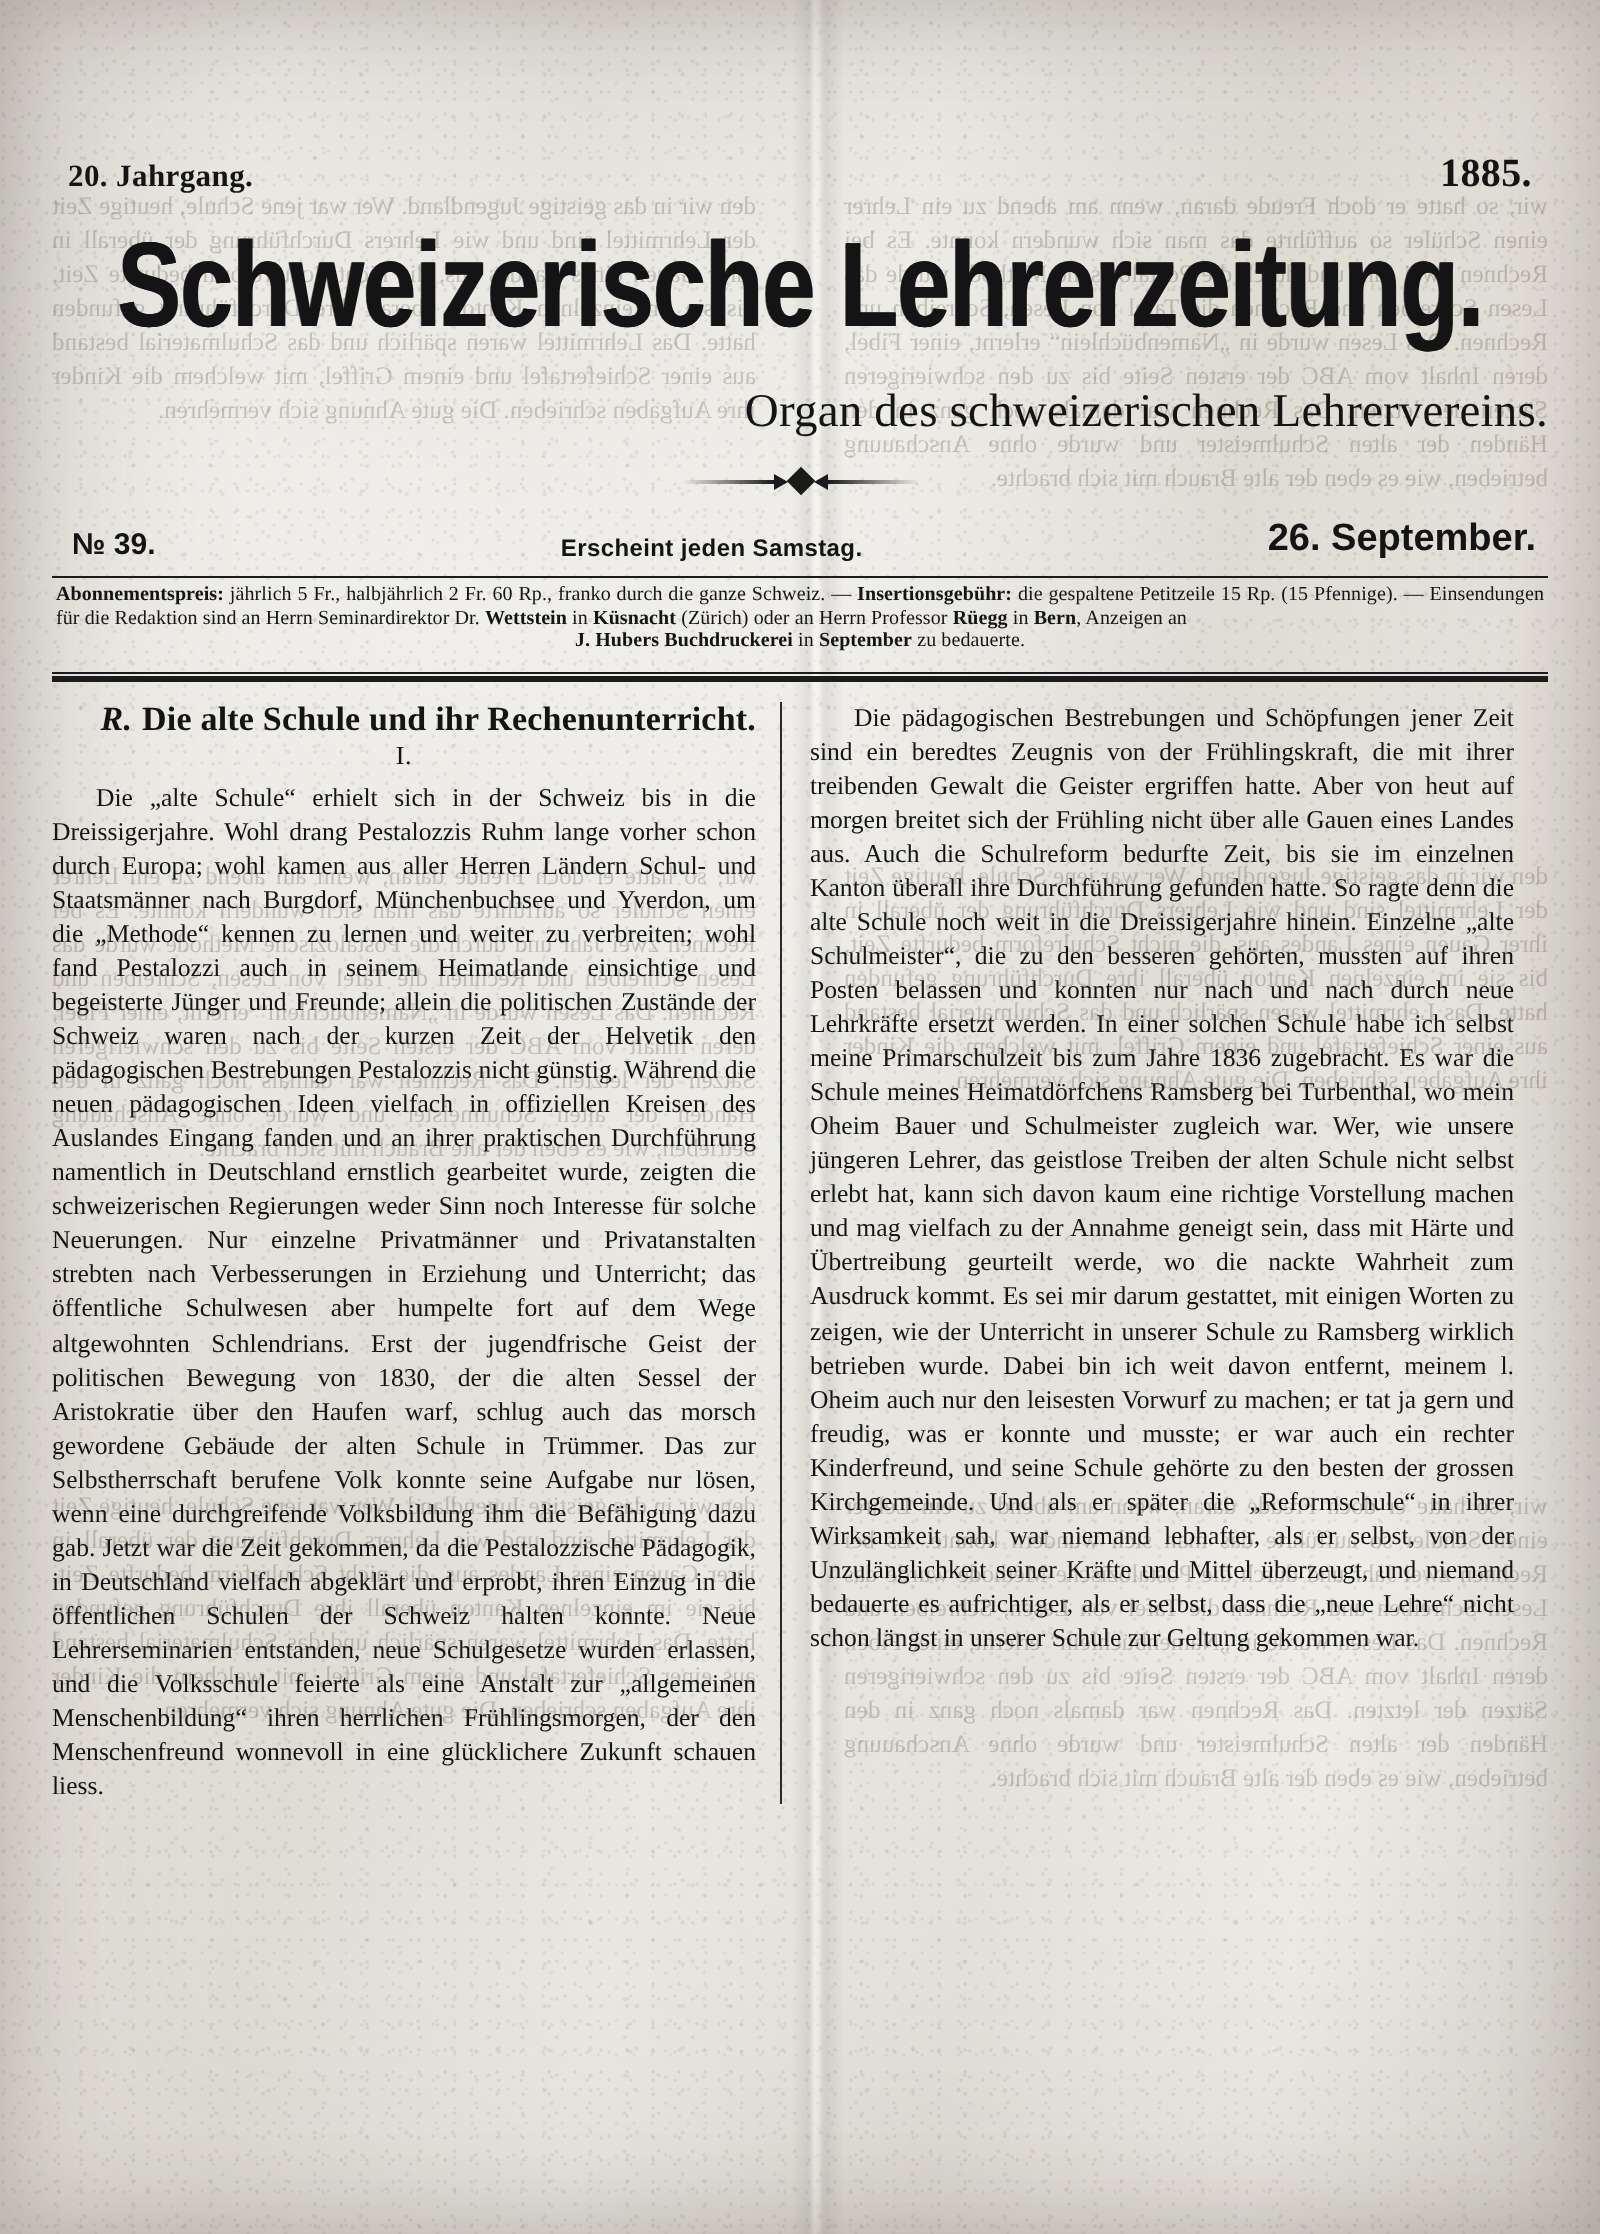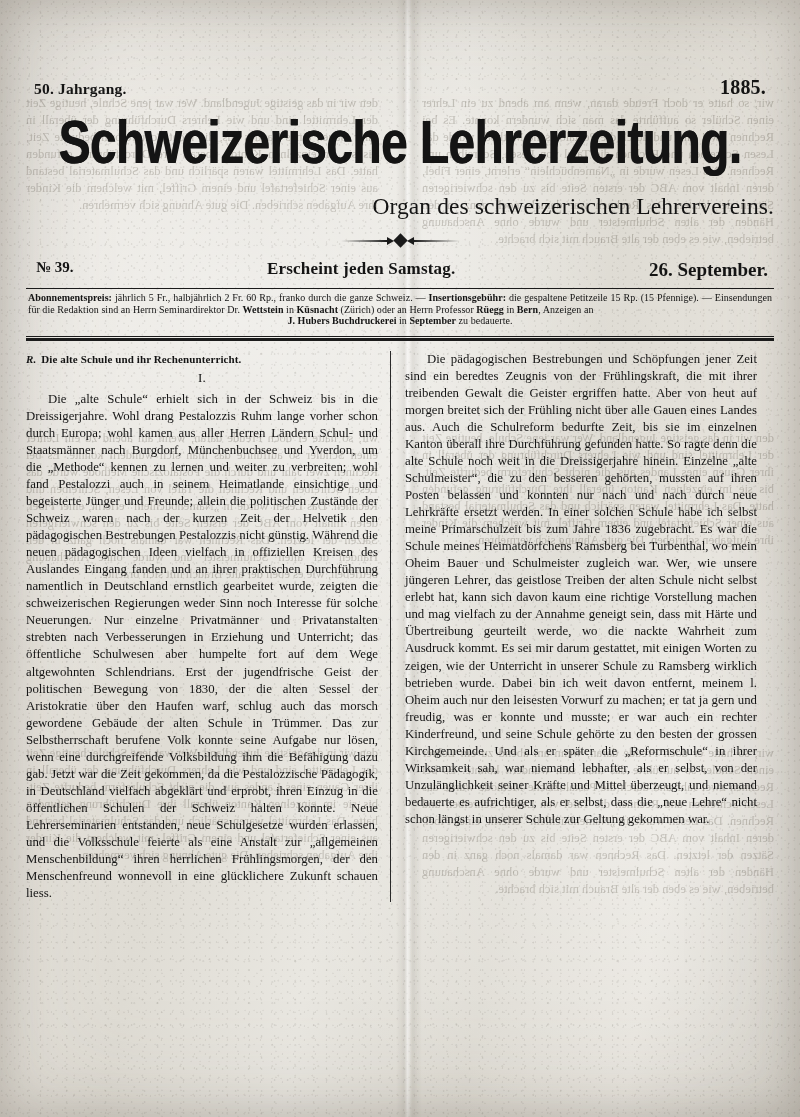--- a/index.html
+++ b/index.html
@@ -122,28 +122,28 @@
   .orn .bar.r { background: linear-gradient(270deg, rgba(20,20,20,0), #1a1a1a); }
   .orn .tri { width: 0; height: 0; border-top: 4px solid transparent; border-bottom: 4px solid transparent; }
   .orn .tri.left { border-right: 7px solid #1a1a1a; }
   .orn .tri.right { border-left: 7px solid #1a1a1a; }
   .orn .dia {
     width: 11px; height: 11px; margin: 0 1px; background: #1a1a1a;
     transform: rotate(45deg) scale(.92);
   }
 
   .issueline {
-    display: flex; justify-content: space-between; align-items: flex-start;
+    display: flex; justify-content: space-between; align-items: flex-end;
     margin-top: 11px;
-    font-family: Liberation Serif, serif;
+    font-family: Liberation Sans, sans-serif;
     font-weight: bold;
     font-size: 15px;
   }
   .issueline .num { padding-left: 10px; }
-  .issueline .freq { font-size: 17px; letter-spacing: .2px; font-weight: bold; }
+  .issueline .freq { font-size: 12px; letter-spacing: .2px; font-weight: bold; }
   .issueline .date { padding-right: 6px; font-size: 19px; }
 
   .rule { height: 1.4px; background: #1b1b1b; margin-top: 7px; }
   .rule.thin { height: 1px; }
 
   .notice {
     font-size: 10px;
     line-height: 11.4px;
     text-align: justify;
     padding: 3px 2px 3px 2px;
@@ -171,23 +171,23 @@
     width: 352px;
     font-size: 12.8px;
     line-height: 17.05px;
     text-align: justify;
     hyphens: none;
   }
   .col.left { padding-right: 12px; border-right: 1.1px solid #2a2a2a; }
   .col.right { padding-left: 14px; }
 
   .art-title {
-    text-align: left;
-    font-weight: bold;
-    font-size: 11px;
+    text-align: right;
+    font-weight: bold;
+    font-size: 17px;
     margin-bottom: 1px;
     letter-spacing: .1px;
   }
   .art-title .sig { font-style: italic; font-weight: bold; margin-right: 5px; }
   .art-sub {
     text-align: center;
     font-size: 13px;
     margin: 1px 0 5px 0;
     letter-spacing: .3px;
   }
@@ -208,21 +208,21 @@
     <div class="ghost-col" style="left:422px; top:95px; height:330px; overflow:hidden;">den wir in das geistige Jugendland. Wer war jene Schule, heutige Zeit der Lehrmittel sind und wie Lehrers Durchführung der überall in ihrer Gauen eines Landes aus, die nicht Schulreform bedurfte Zeit, bis sie im einzelnen Kanton überall ihre Durchführung gefunden hatte. Das Lehrmittel waren spärlich und das Schulmaterial bestand aus einer Schiefertafel und einem Griffel, mit welchem die Kinder ihre Aufgaben schrieben. Die gute Ahnung sich vermehren.</div>
     <div class="ghost-col" style="left:26px; top:430px; height:300px; overflow:hidden;">den wir in das geistige Jugendland. Wer war jene Schule, heutige Zeit der Lehrmittel sind und wie Lehrers Durchführung der überall in ihrer Gauen eines Landes aus, die nicht Schulreform bedurfte Zeit, bis sie im einzelnen Kanton überall ihre Durchführung gefunden hatte. Das Lehrmittel waren spärlich und das Schulmaterial bestand aus einer Schiefertafel und einem Griffel, mit welchem die Kinder ihre Aufgaben schrieben. Die gute Ahnung sich vermehren.</div>
     <div class="ghost-col" style="left:422px; top:430px; height:300px; overflow:hidden;">wir, so hatte er doch Freude daran, wenn am abend zu ein Lehrer einen Schüler so aufführte das man sich wundern konnte. Es bei Rechnen zwei Jahr und durch die Postalozische Methode wurde das Lesen Schreiben und Rechnen die Tafel von Lesen, Schreiben und Rechnen. Das Lesen wurde in „Namenbüchlein“ erlernt, einer Fibel, deren Inhalt vom ABC der ersten Seite bis zu den schwierigeren Sätzen der letzten. Das Rechnen war damals noch ganz in den Händen der alten Schulmeister und wurde ohne Anschauung betrieben, wie es eben der alte Brauch mit sich brachte.</div>
     <div class="ghost-col" style="left:26px; top:745px; height:340px; overflow:hidden;">wir, so hatte er doch Freude daran, wenn am abend zu ein Lehrer einen Schüler so aufführte das man sich wundern konnte. Es bei Rechnen zwei Jahr und durch die Postalozische Methode wurde das Lesen Schreiben und Rechnen die Tafel von Lesen, Schreiben und Rechnen. Das Lesen wurde in „Namenbüchlein“ erlernt, einer Fibel, deren Inhalt vom ABC der ersten Seite bis zu den schwierigeren Sätzen der letzten. Das Rechnen war damals noch ganz in den Händen der alten Schulmeister und wurde ohne Anschauung betrieben, wie es eben der alte Brauch mit sich brachte.</div>
     <div class="ghost-col" style="left:422px; top:745px; height:340px; overflow:hidden;">den wir in das geistige Jugendland. Wer war jene Schule, heutige Zeit der Lehrmittel sind und wie Lehrers Durchführung der überall in ihrer Gauen eines Landes aus, die nicht Schulreform bedurfte Zeit, bis sie im einzelnen Kanton überall ihre Durchführung gefunden hatte. Das Lehrmittel waren spärlich und das Schulmaterial bestand aus einer Schiefertafel und einem Griffel, mit welchem die Kinder ihre Aufgaben schrieben. Die gute Ahnung sich vermehren.</div>
   </div>
 
   <div class="content">
 
     <div class="topline">
-      <span class="jahrgang">50. Jahrgang.</span>
+      <span class="jahrgang">20. Jahrgang.</span>
       <span class="year">1885.</span>
     </div>
 
     <div class="masthead">Schweizerische Lehrerzeitung.</div>
 
     <div class="subtitle">Organ des schweizerischen Lehrervereins.</div>
 
     <div class="orn">
       <span class="bar l"></span>
       <span class="tri right"></span>

